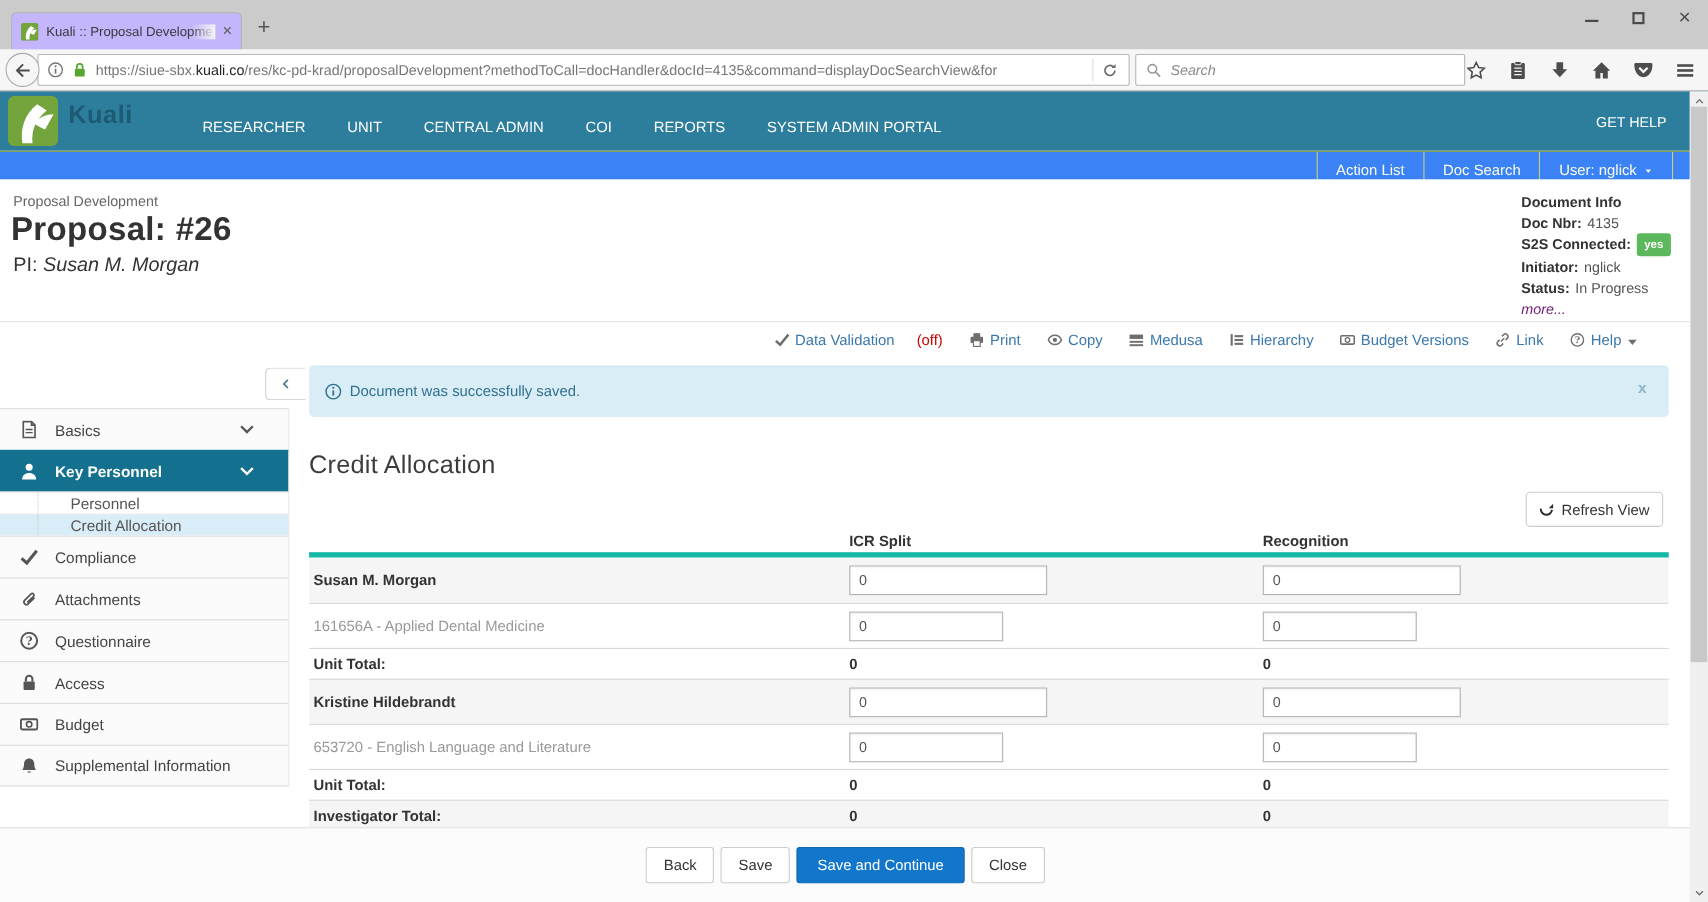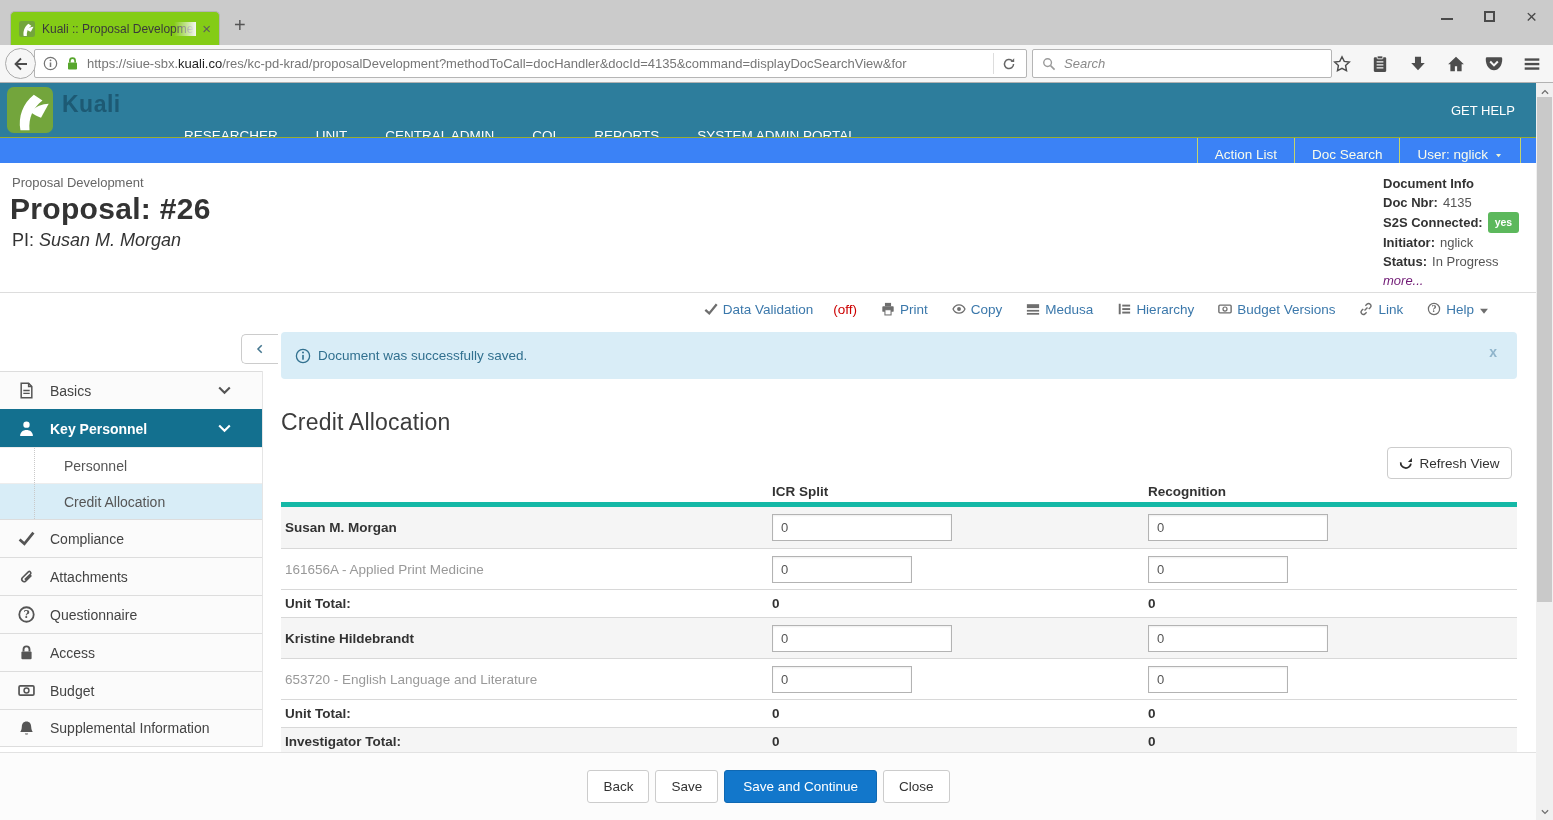--- a/index.html
+++ b/index.html
@@ -4,21 +4,21 @@
 <title>Kuali :: Proposal Development</title>
 <style>
   *{box-sizing:border-box;margin:0;padding:0}
   body{font-family:"Liberation Sans",sans-serif;background:#888}
   .screen{position:relative;width:1553px;height:820px;background:#fff;overflow:hidden;font-family:"Liberation Sans",sans-serif}
   .icon{display:inline-block;flex:none}
   .icon svg{width:100%;height:100%;display:block}
 
   
   .titlebar{position:absolute;left:0;top:0;width:100%;height:45px;background:#cbcbcb}
-  .tab{position:absolute;left:10px;top:11px;width:210px;height:34px;background:#84cc16;border:1px solid #b5b5b5;border-bottom:none;border-radius:5px 5px 0 0;display:flex;align-items:center;padding:0 8px}
+  .tab{position:absolute;left:10px;top:11px;width:210px;height:34px;background:#c4b5fd;border:1px solid #b5b5b5;border-bottom:none;border-radius:5px 5px 0 0;display:flex;align-items:center;padding:0 8px}
   .tab-favicon{width:16px;height:16px;margin-right:7px}
   .tab-title{font-size:12px;color:#3a3a3a;white-space:nowrap;overflow:hidden;flex:1;position:relative}
   .tab-title::after{content:"";position:absolute;right:0;top:0;bottom:0;width:22px;background:linear-gradient(90deg,rgba(245,245,245,0),#f5f5f5)}
   .tab-close{color:#5c5c5c;font-size:15px;margin-left:6px;line-height:1}
   .newtab{position:absolute;left:234px;top:15px;font-size:20px;color:#555;line-height:1}
   .winbtns{position:absolute;right:16px;top:7px;display:flex;align-items:center;gap:31px;height:18px}
   .win-min{width:12px;height:2px;background:#4a4a4a;margin-top:6px}
   .win-max{width:11px;height:11px;border:2px solid #4a4a4a}
   .win-close{font-size:19px;color:#4a4a4a;line-height:1}
 
@@ -38,21 +38,21 @@
   .searchbar .icon{width:14px;height:14px;color:#9a9a9a;margin-right:8px}
   .search-input{border:none;outline:none;flex:1;font-size:13px;color:#ef4444;background:transparent;font-family:inherit}
   .search-input::placeholder{color:#8a8a8a;font-style:italic}
   .bactions{position:absolute;right:12px;top:0;height:38px;display:flex;align-items:center;gap:20px;color:#4d4d4d}
   .bactions .icon{width:18px;height:18px}
 
   
   .appheader{position:absolute;left:0;top:83px;width:100%;height:54px;background:#2d7d9c}
   .applogo{position:absolute;left:7px;top:4px;width:46px;height:46px}
   .brand{position:absolute;left:62px;top:8px;font-size:23px;font-weight:bold;color:#1d5a74;letter-spacing:.5px}
-  .appnav{position:absolute;left:165px;top:4px;height:56px;display:flex;align-items:flex-end}
+  .appnav{position:absolute;left:165px;top:4px;height:56px;display:flex;align-items:center}
   .nav-item{padding:0 19px;font-size:13.5px;color:#fff;white-space:nowrap}
   .gethelp{position:absolute;right:38px;top:0;height:54px;display:flex;align-items:center;font-size:13px;color:#fff}
 
   
   .greenbar{position:absolute;left:0;top:137px;width:100%;height:34px;background:#3b82f6;border-top:1px solid #97ac30;display:flex;justify-content:flex-end;padding-right:32px}
   .gb-item{display:flex;align-items:center;gap:6px;padding:0 17px;color:#fafce e;color:#fafcec;font-size:13.5px;border-left:1px solid #c2d36e}
   .gb-item:last-child{border-right:1px solid #c2d36e}
   .gb-item .icon{width:9px;height:9px;color:#eef3d2;margin-top:2px}
 
   
@@ -80,21 +80,21 @@
   .collapse-tab{position:absolute;right:0;top:9px;width:37px;height:30px;background:#fff;border:1px solid #ccc;border-right:none;border-radius:5px 0 0 5px;display:flex;align-items:center;justify-content:center;color:#44768f}
   .collapse-tab .icon{width:12px;height:12px}
   .sidemenu{position:absolute;left:0;top:46px;width:263px;border-right:1px solid #e5e5e5}
   .side-item{position:relative;height:38px;display:flex;align-items:center;border-top:1px solid #ddd;background:#fbfbfb;padding-left:18px}
   .side-item>.icon{width:17px;height:17px;color:#555;margin-right:15px}
   .side-label{font-size:14px;color:#444}
   .side-caret{position:absolute;right:14px;width:13px;height:13px;color:#666}
   .side-item.active{background:#13708f;border-top-color:#13708f}
   .side-item.active .side-label{color:#fff;font-weight:bold}
   .side-item.active>.icon,.side-item.active .side-caret{color:#fff}
-  .side-sub{position:relative;height:36px;display:flex;align-items:center;padding-left:64px;border-top:1px solid #ededed;background:#fff}
+  .side-sub{position:relative;height:20px;display:flex;align-items:center;padding-left:64px;border-top:1px solid #ededed;background:#fff}
   .side-sub::before{content:"";position:absolute;left:34px;top:0;bottom:0;border-left:1px dotted #c9c9c9}
   .side-sub-label{font-size:14px;color:#555}
   .side-sub.selected{background:#d8edf7}
   .sidemenu>div:last-child{border-bottom:1px solid #ddd}
 
   
   .content{position:absolute;left:278px;top:325px;width:1259px;height:427px;background:#fff}
   .alert{position:absolute;left:3px;top:7px;width:1236px;height:47px;background:#d9edf7;border-radius:4px;display:flex;align-items:center;padding:0 14px}
   .alert>.icon{width:16px;height:16px;color:#31708f;margin-right:7px}
   .alert-msg{font-size:13.5px;color:#31708f}
@@ -500,21 +500,21 @@
         <span class="th c1">ICR Split</span>
         <span class="th c2">Recognition</span>
       </div>
 
     <div class="trow person">
           <span class="tlabel">Susan M. Morgan</span>
           <input class="tinput c1" value="0" style="">
           <input class="tinput c2" value="0" style="">
         </div>
         <div class="trow unit">
-          <span class="tlabel">161656A - Applied Print Medicine</span>
+          <span class="tlabel">161656A - Applied Dental Medicine</span>
           <input class="tinput c1" value="0" style="">
           <input class="tinput c2" value="0" style="">
         </div>
         <div class="trow total">
           <span class="tlabel">Unit Total:</span>
           <span class="tval c1">0</span>
           <span class="tval c2">0</span>
         </div>
         <div class="trow person">
           <span class="tlabel">Kristine Hildebrandt</span>

